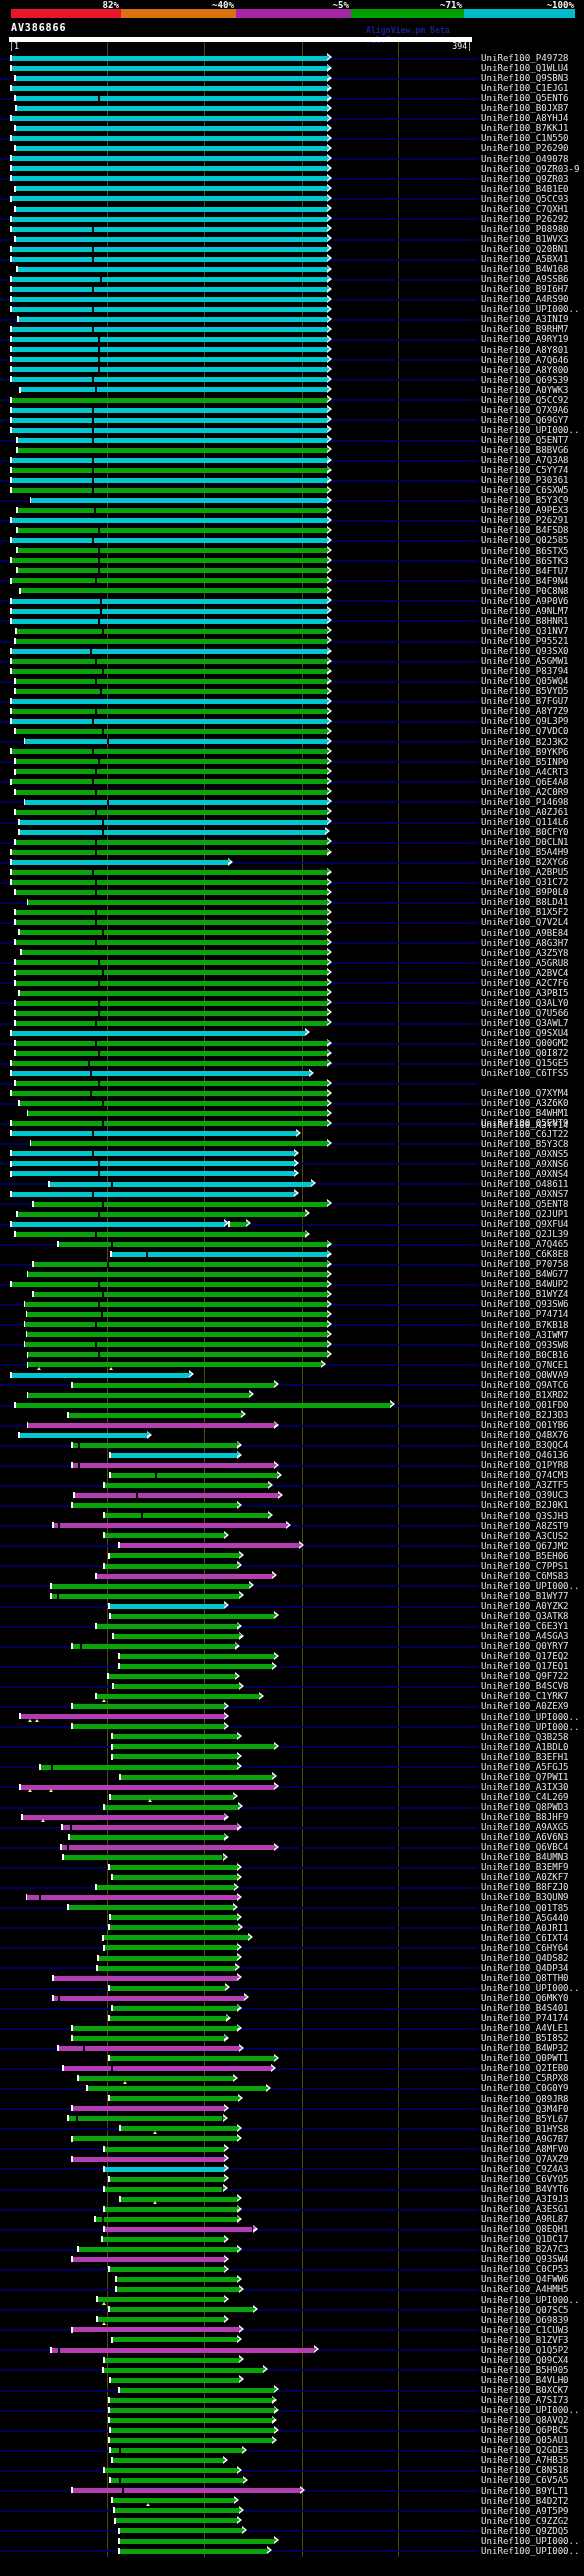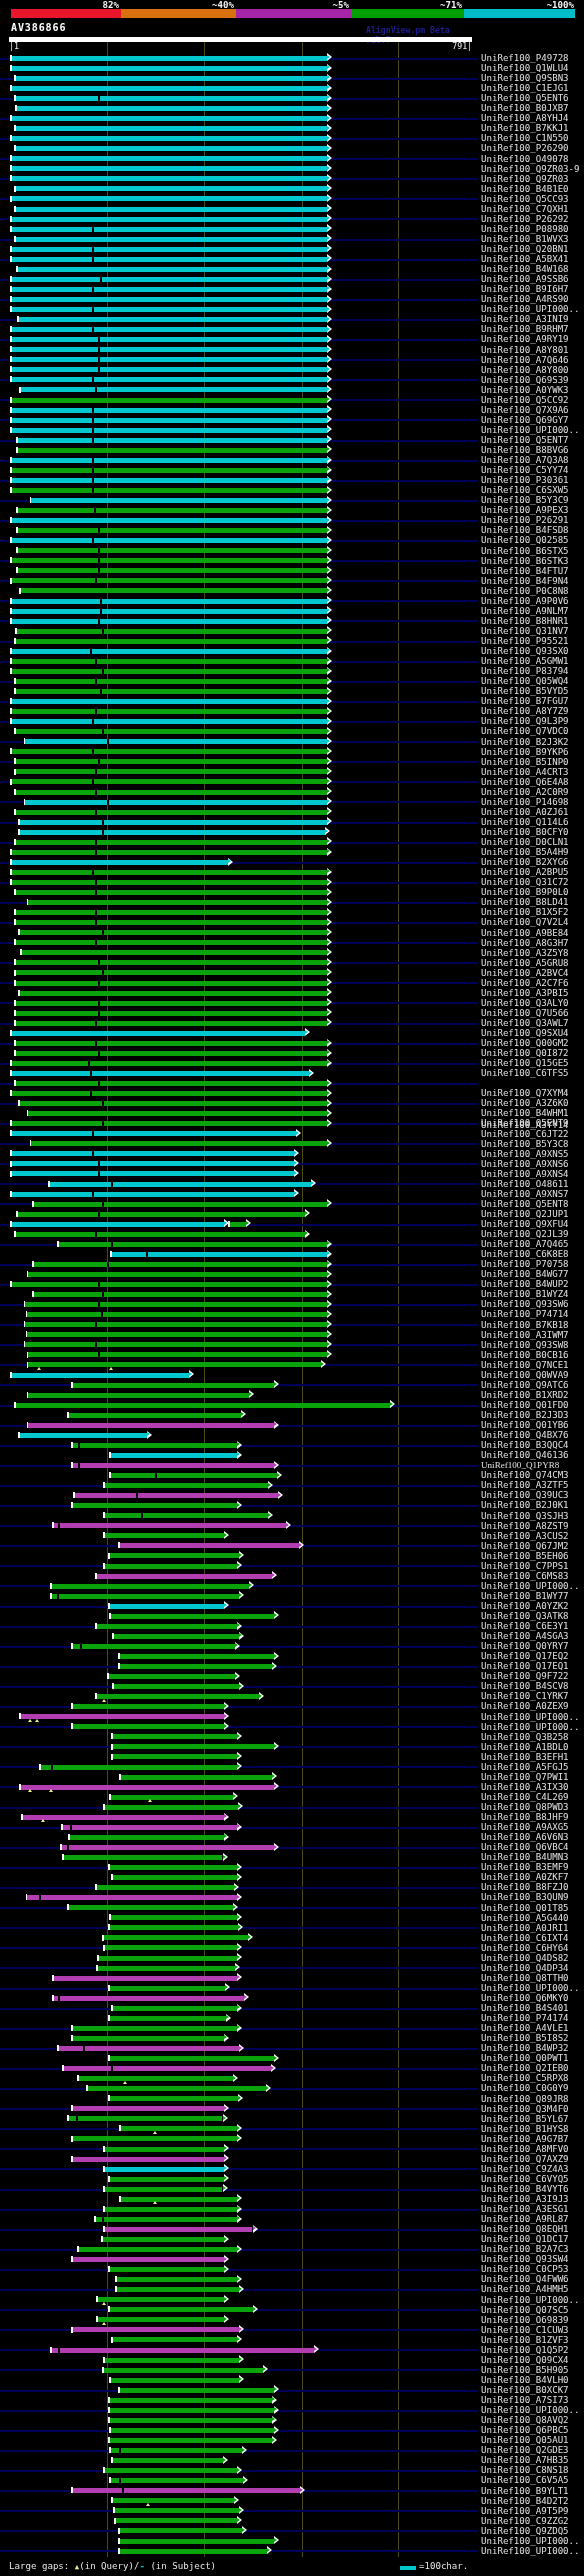--- a/index.html
+++ b/index.html
@@ -48,21 +48,21 @@
       <div class="scale-label" style="left: 236px; width: 113px;">~5%</div>
       <div class="scale-seg" style="left: 351px; width: 113px; background: rgb(0, 160, 0);"></div>
       <div class="scale-label" style="left: 351px; width: 111px;">~71%</div>
       <div class="scale-seg" style="left: 464px; width: 111px; background: rgb(0, 188, 200);"></div>
       <div class="scale-label" style="left: 464px; width: 110px;">~100%</div>
     </div>
   <div id="query-title">AV386866</div>
   <div id="watermark" style="color: rgb(31, 31, 140);">AlignView.pm Beta rel.7</div>
   <div id="ruler-bar"></div>
   <div class="ruler-num" style="left:9.1px;">|1</div>
-  <div class="ruler-num" style="left:381px;width:91px;text-align:right;">791|</div>
+  <div class="ruler-num" style="left:381px;width:91px;text-align:right;">394|</div>
   <div id="rows">
       <div class="rowline" style="left: 0px; top: 58px; width: 478px; background: rgb(0, 0, 88);"></div>
       <div class="tick" style="left: 10px; top: 55px;"></div>
       <div class="bar" style="left: 11px; top: 56px; width: 316px; background: rgb(0, 200, 206);"></div>
       <div class="arrow-outer" style="left: 327px; top: 53px;"></div>
       <div class="arrow-inner" style="left: 327px; top: 55px; border-left-color: rgb(0, 200, 206);"></div>
       <div class="hit-label" style="top: 53px; color: rgb(226, 226, 226);">UniRef100_P49728</div>
       <div class="tick" style="left: 10px; top: 65px;"></div>
       <div class="bar" style="left: 11px; top: 66px; width: 316px; background: rgb(0, 200, 206);"></div>
       <div class="arrow-outer" style="left: 327px; top: 64px;"></div>
@@ -926,21 +926,21 @@
       <div class="bar" style="left: 110px; top: 1453px; width: 127px; background: rgb(0, 200, 206);"></div>
       <div class="arrow-outer" style="left: 237px; top: 1451px;"></div>
       <div class="arrow-inner" style="left: 237px; top: 1452px; border-left-color: rgb(0, 200, 206);"></div>
       <div class="hit-label" style="top: 1450px; color: rgb(226, 226, 226);">UniRef100_Q46136</div>
       <div class="rowline" style="left: 0px; top: 1465px; width: 478px; background: rgb(0, 0, 88);"></div>
       <div class="tick" style="left: 71px; top: 1462px;"></div>
       <div class="bar" style="left: 72px; top: 1463px; width: 202px; background: rgb(178, 62, 178);"></div>
       <div class="arrow-outer" style="left: 274px; top: 1461px;"></div>
       <div class="arrow-inner" style="left: 274px; top: 1463px; border-left-color: rgb(178, 62, 178);"></div>
       <div class="notch" style="left: 78px; top: 1463px;"></div>
-      <div class="hit-label" style="top: 1460px; color: rgb(226, 226, 226); font-family: Liberation Serif, serif;">UniRef100_Q1PYR8</div>
+      <div class="hit-label" style="top: 1460px; color: rgb(226, 226, 226);">UniRef100_Q1PYR8</div>
       <div class="tick" style="left: 109px; top: 1472px;"></div>
       <div class="bar" style="left: 110px; top: 1473px; width: 167px; background: rgb(11, 163, 11);"></div>
       <div class="arrow-outer" style="left: 277px; top: 1471px;"></div>
       <div class="arrow-inner" style="left: 277px; top: 1473px; border-left-color: rgb(11, 163, 11);"></div>
       <div class="notch" style="left: 155px; top: 1473px;"></div>
       <div class="hit-label" style="top: 1470px; color: rgb(226, 226, 226);">UniRef100_Q74CM3</div>
       <div class="rowline" style="left: 0px; top: 1485px; width: 478px; background: rgb(0, 0, 88);"></div>
       <div class="tick" style="left: 103px; top: 1482px;"></div>
       <div class="bar" style="left: 104px; top: 1483px; width: 164px; background: rgb(11, 163, 11);"></div>
       <div class="arrow-outer" style="left: 268px; top: 1481px;"></div>
@@ -1554,23 +1554,18 @@
       <div class="arrow-outer" style="left: 274px; top: 2536px;"></div>
       <div class="arrow-inner" style="left: 274px; top: 2538px; border-left-color: rgb(11, 163, 11);"></div>
       <div class="hit-label" style="top: 2536px; color: rgb(226, 226, 226);">UniRef100_UPI000..</div>
       <div class="rowline" style="left: 0px; top: 2550px; width: 478px; background: rgb(0, 0, 88);"></div>
       <div class="tick" style="left: 118px; top: 2548px;"></div>
       <div class="bar" style="left: 119px; top: 2549px; width: 148px; background: rgb(11, 163, 11);"></div>
       <div class="arrow-outer" style="left: 267px; top: 2546px;"></div>
       <div class="arrow-inner" style="left: 267px; top: 2548px; border-left-color: rgb(11, 163, 11);"></div>
       <div class="hit-label" style="top: 2546px; color: rgb(226, 226, 226);">UniRef100_UPI000..</div>
     </div>
-  <div id="footer">
-    <div id="footer-left"><span class="seg">Large gaps: </span><span class="seg" id="gap-triangle-glyph">▲</span><span class="seg">(in Query)/</span><span class="seg" id="subject-dash" style="color: rgb(0, 200, 206);">-</span><span class="seg"> (in Subject)</span></div>
-    <div id="legend-dash" style="background: rgb(0, 200, 206);"></div>
-    <div id="legend-100char">=100char.</div>
-  </div>
 <div class="gridline" style="left: 107px; background: rgb(74, 74, 18);"></div>
     <div class="gridline" style="left: 204px; background: rgb(74, 74, 18);"></div>
     <div class="gridline" style="left: 302px; background: rgb(74, 74, 18);"></div>
     <div class="gridline" style="left: 398px; background: rgb(74, 74, 18);"></div>
   </div>
 
 
 </body></html>

